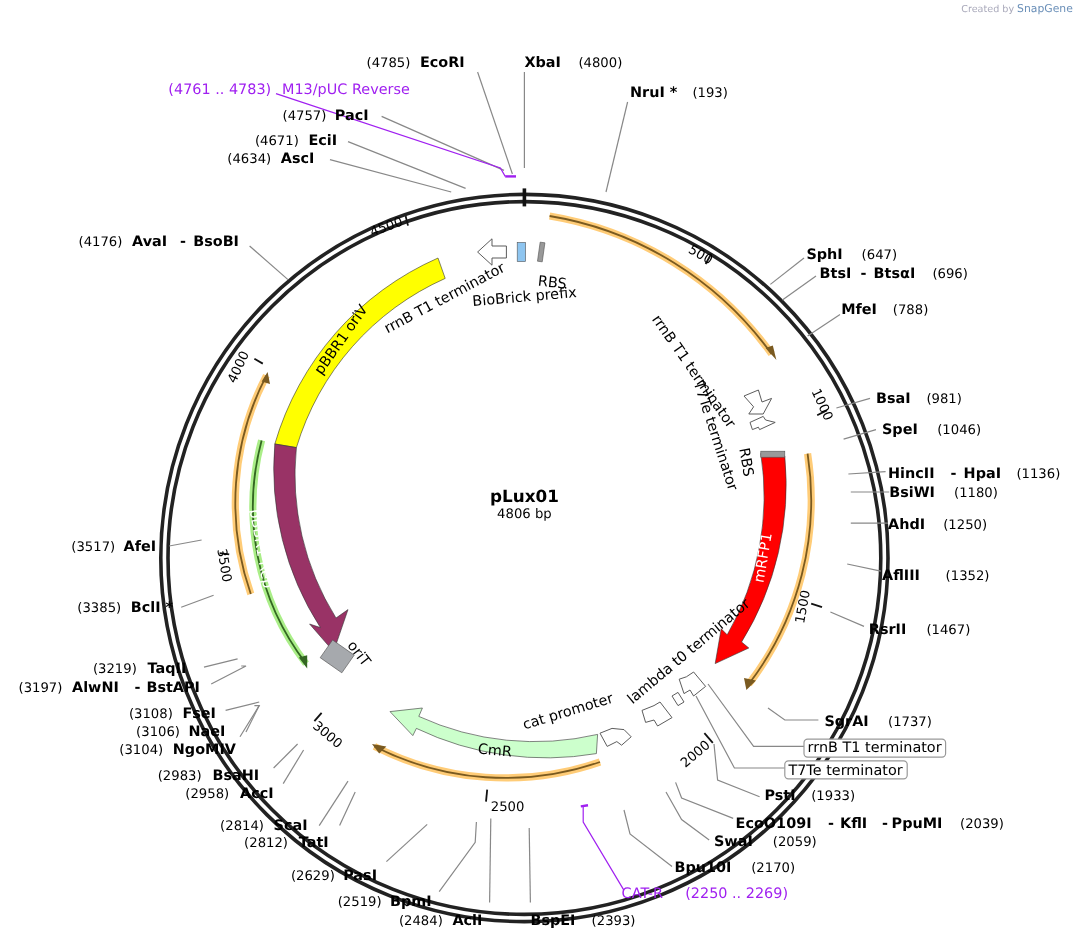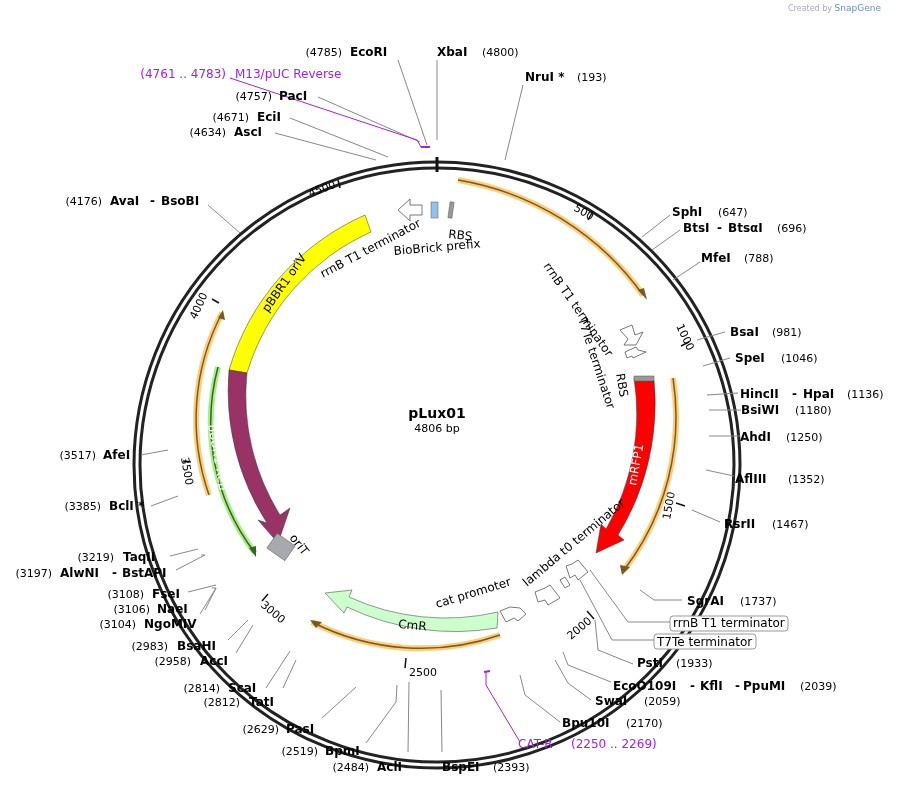--- a/index.html
+++ b/index.html
@@ -4,21 +4,21 @@
 <style>
   html,body{margin:0;padding:0;background:#fff;}
   body{width:900px;height:785px;position:relative;overflow:hidden;font-family:"DejaVu Sans","Liberation Sans",sans-serif;}
   svg{position:absolute;left:0;top:0;}
   .enz{font-weight:bold;font-size:12px;fill:#000;}
   .pos{font-size:11px;fill:#000;}
   .primer{font-size:12px;fill:#a020f0;}
   .feat{font-size:12px;fill:#000;}
   .tick{font-size:11px;fill:#000;}
   .lead{stroke:#888;stroke-width:1;fill:none;}
-  .credit{position:absolute;right:19px;top:3px;font-size:8px;color:#aab;font-family:"DejaVu Sans",sans-serif;margin-left:33px;}
+  .credit{position:absolute;right:6px;top:3px;font-size:8px;color:#aab;font-family:"DejaVu Sans",sans-serif;margin-left:33px;}
   .credit b{color:#6a8fb8;font-weight:normal;font-size:9px;}
 </style>
 </head>
 <body>
 
 <div class="credit"><span>Created by</span> <b>SnapGene</b></div>
 
 <svg width="900" height="785" viewBox="0 0 900 785">
 
   <g>

